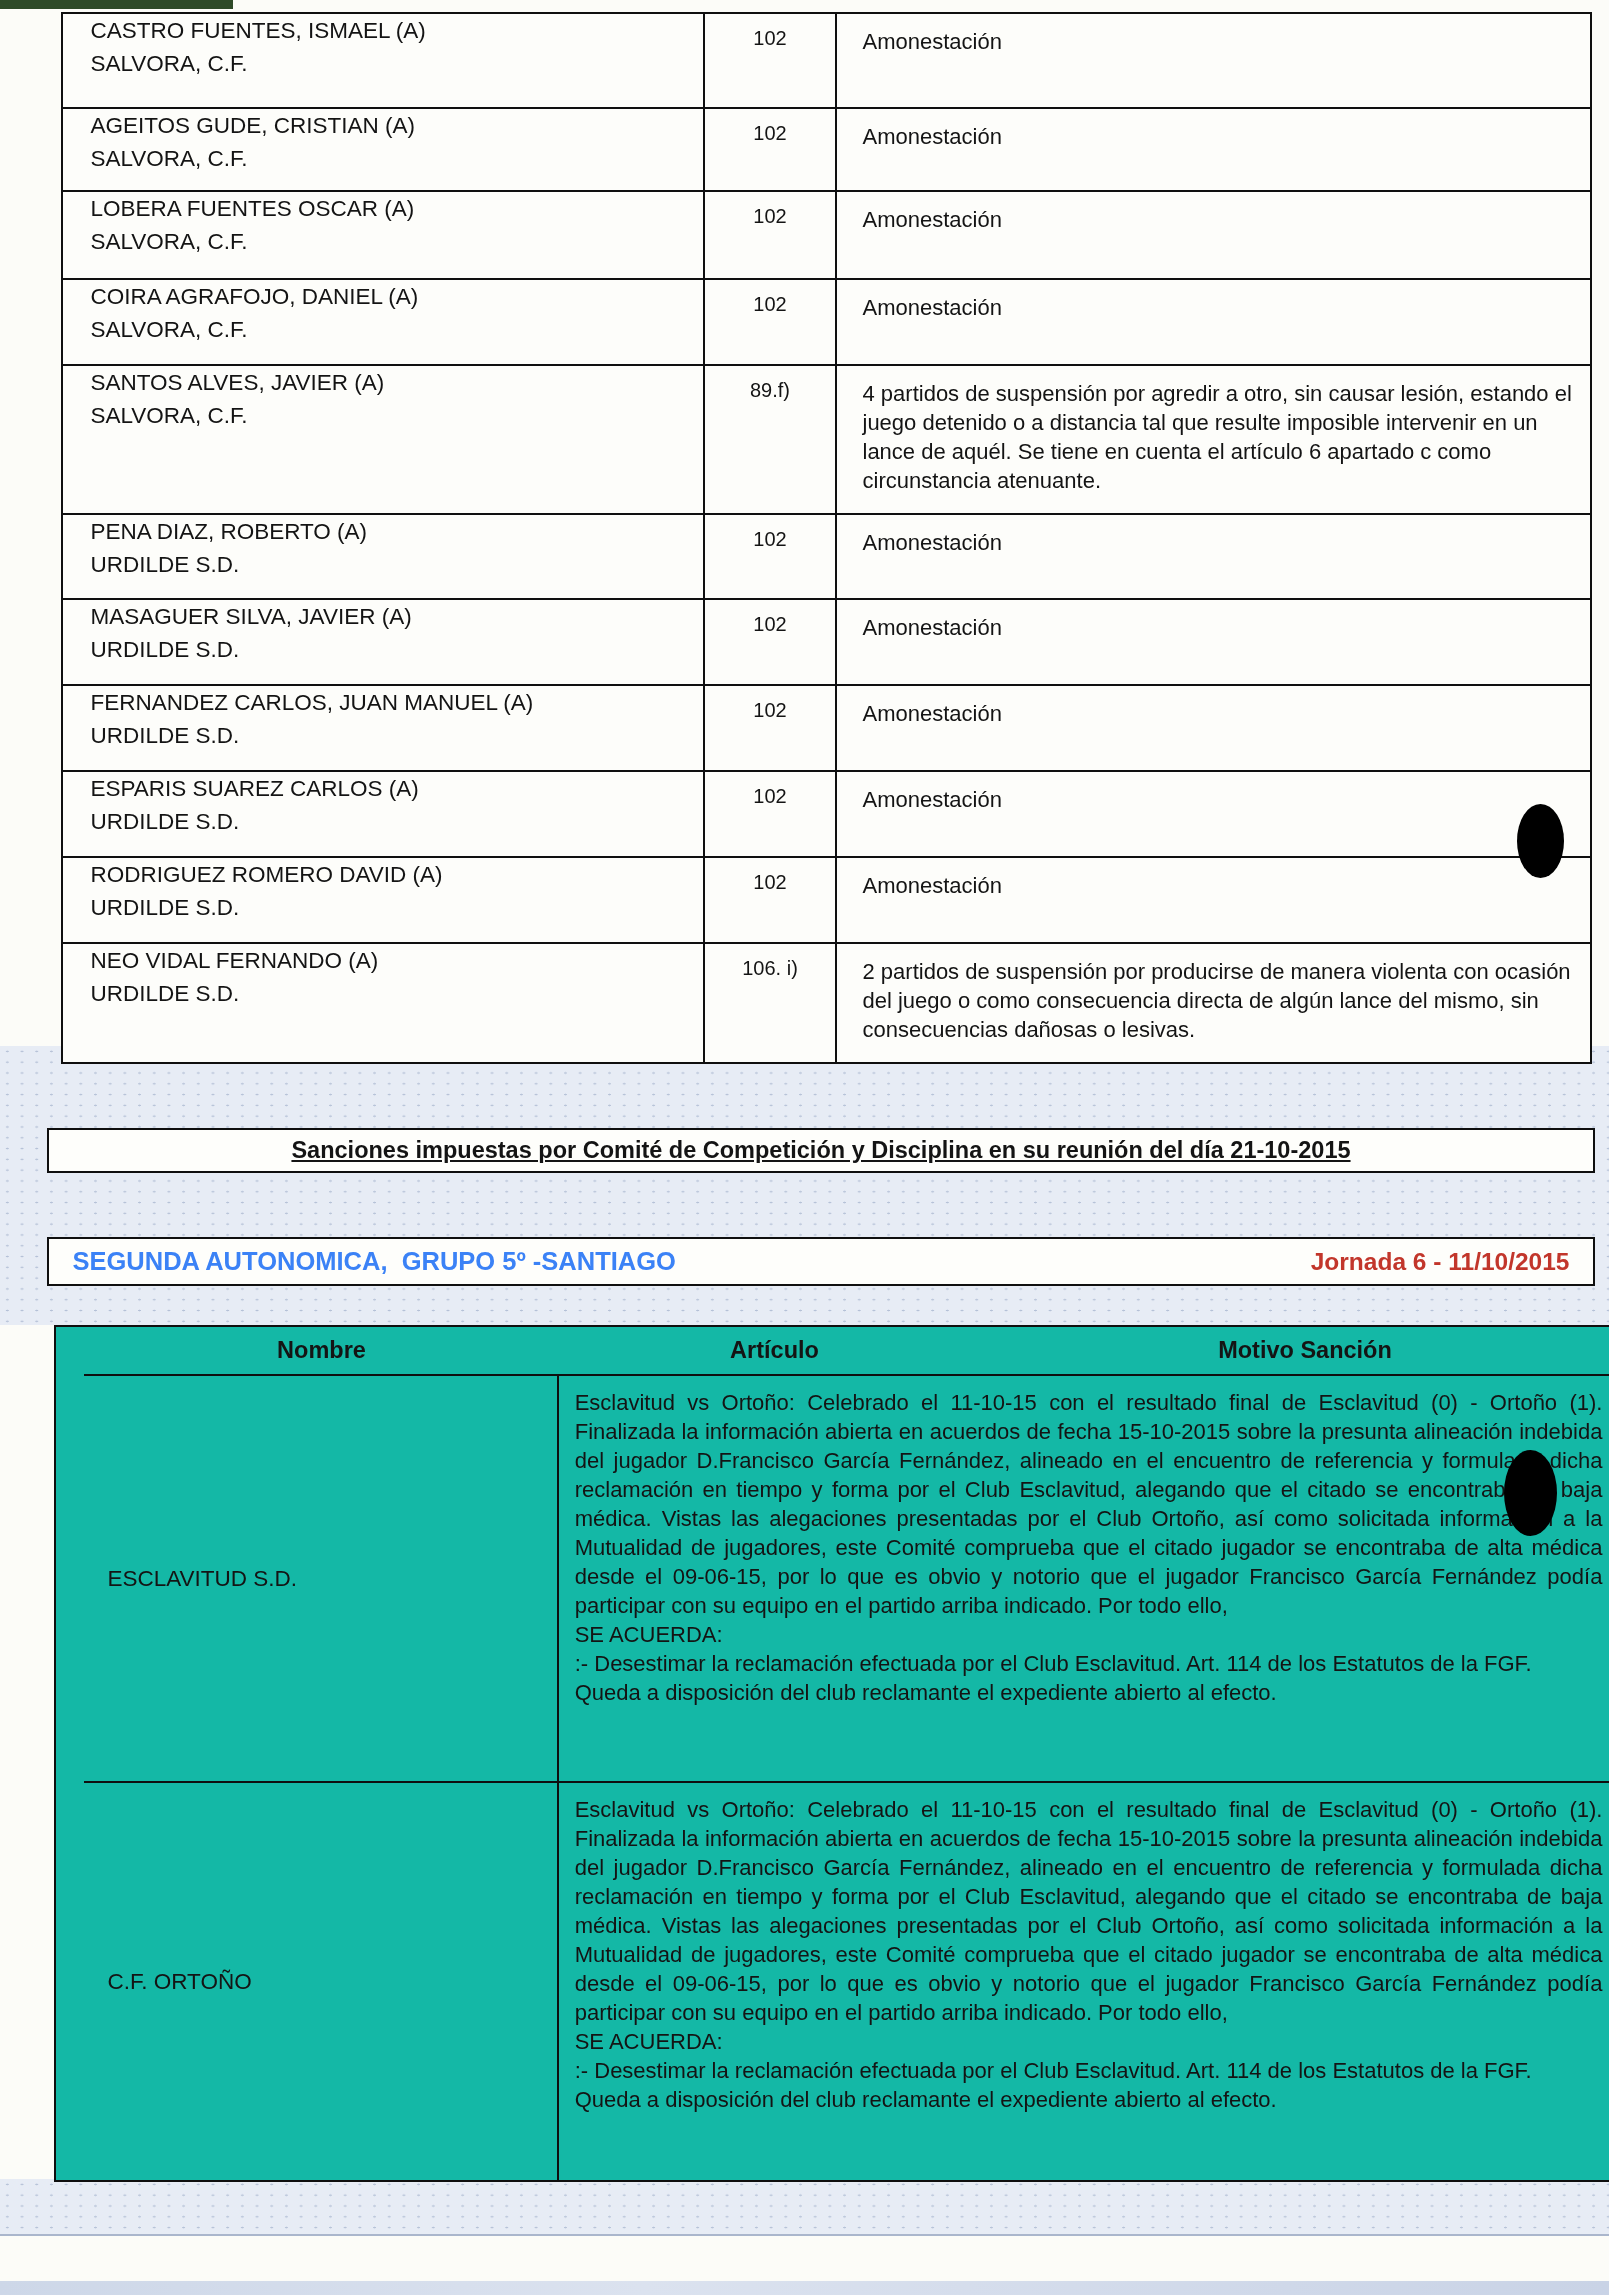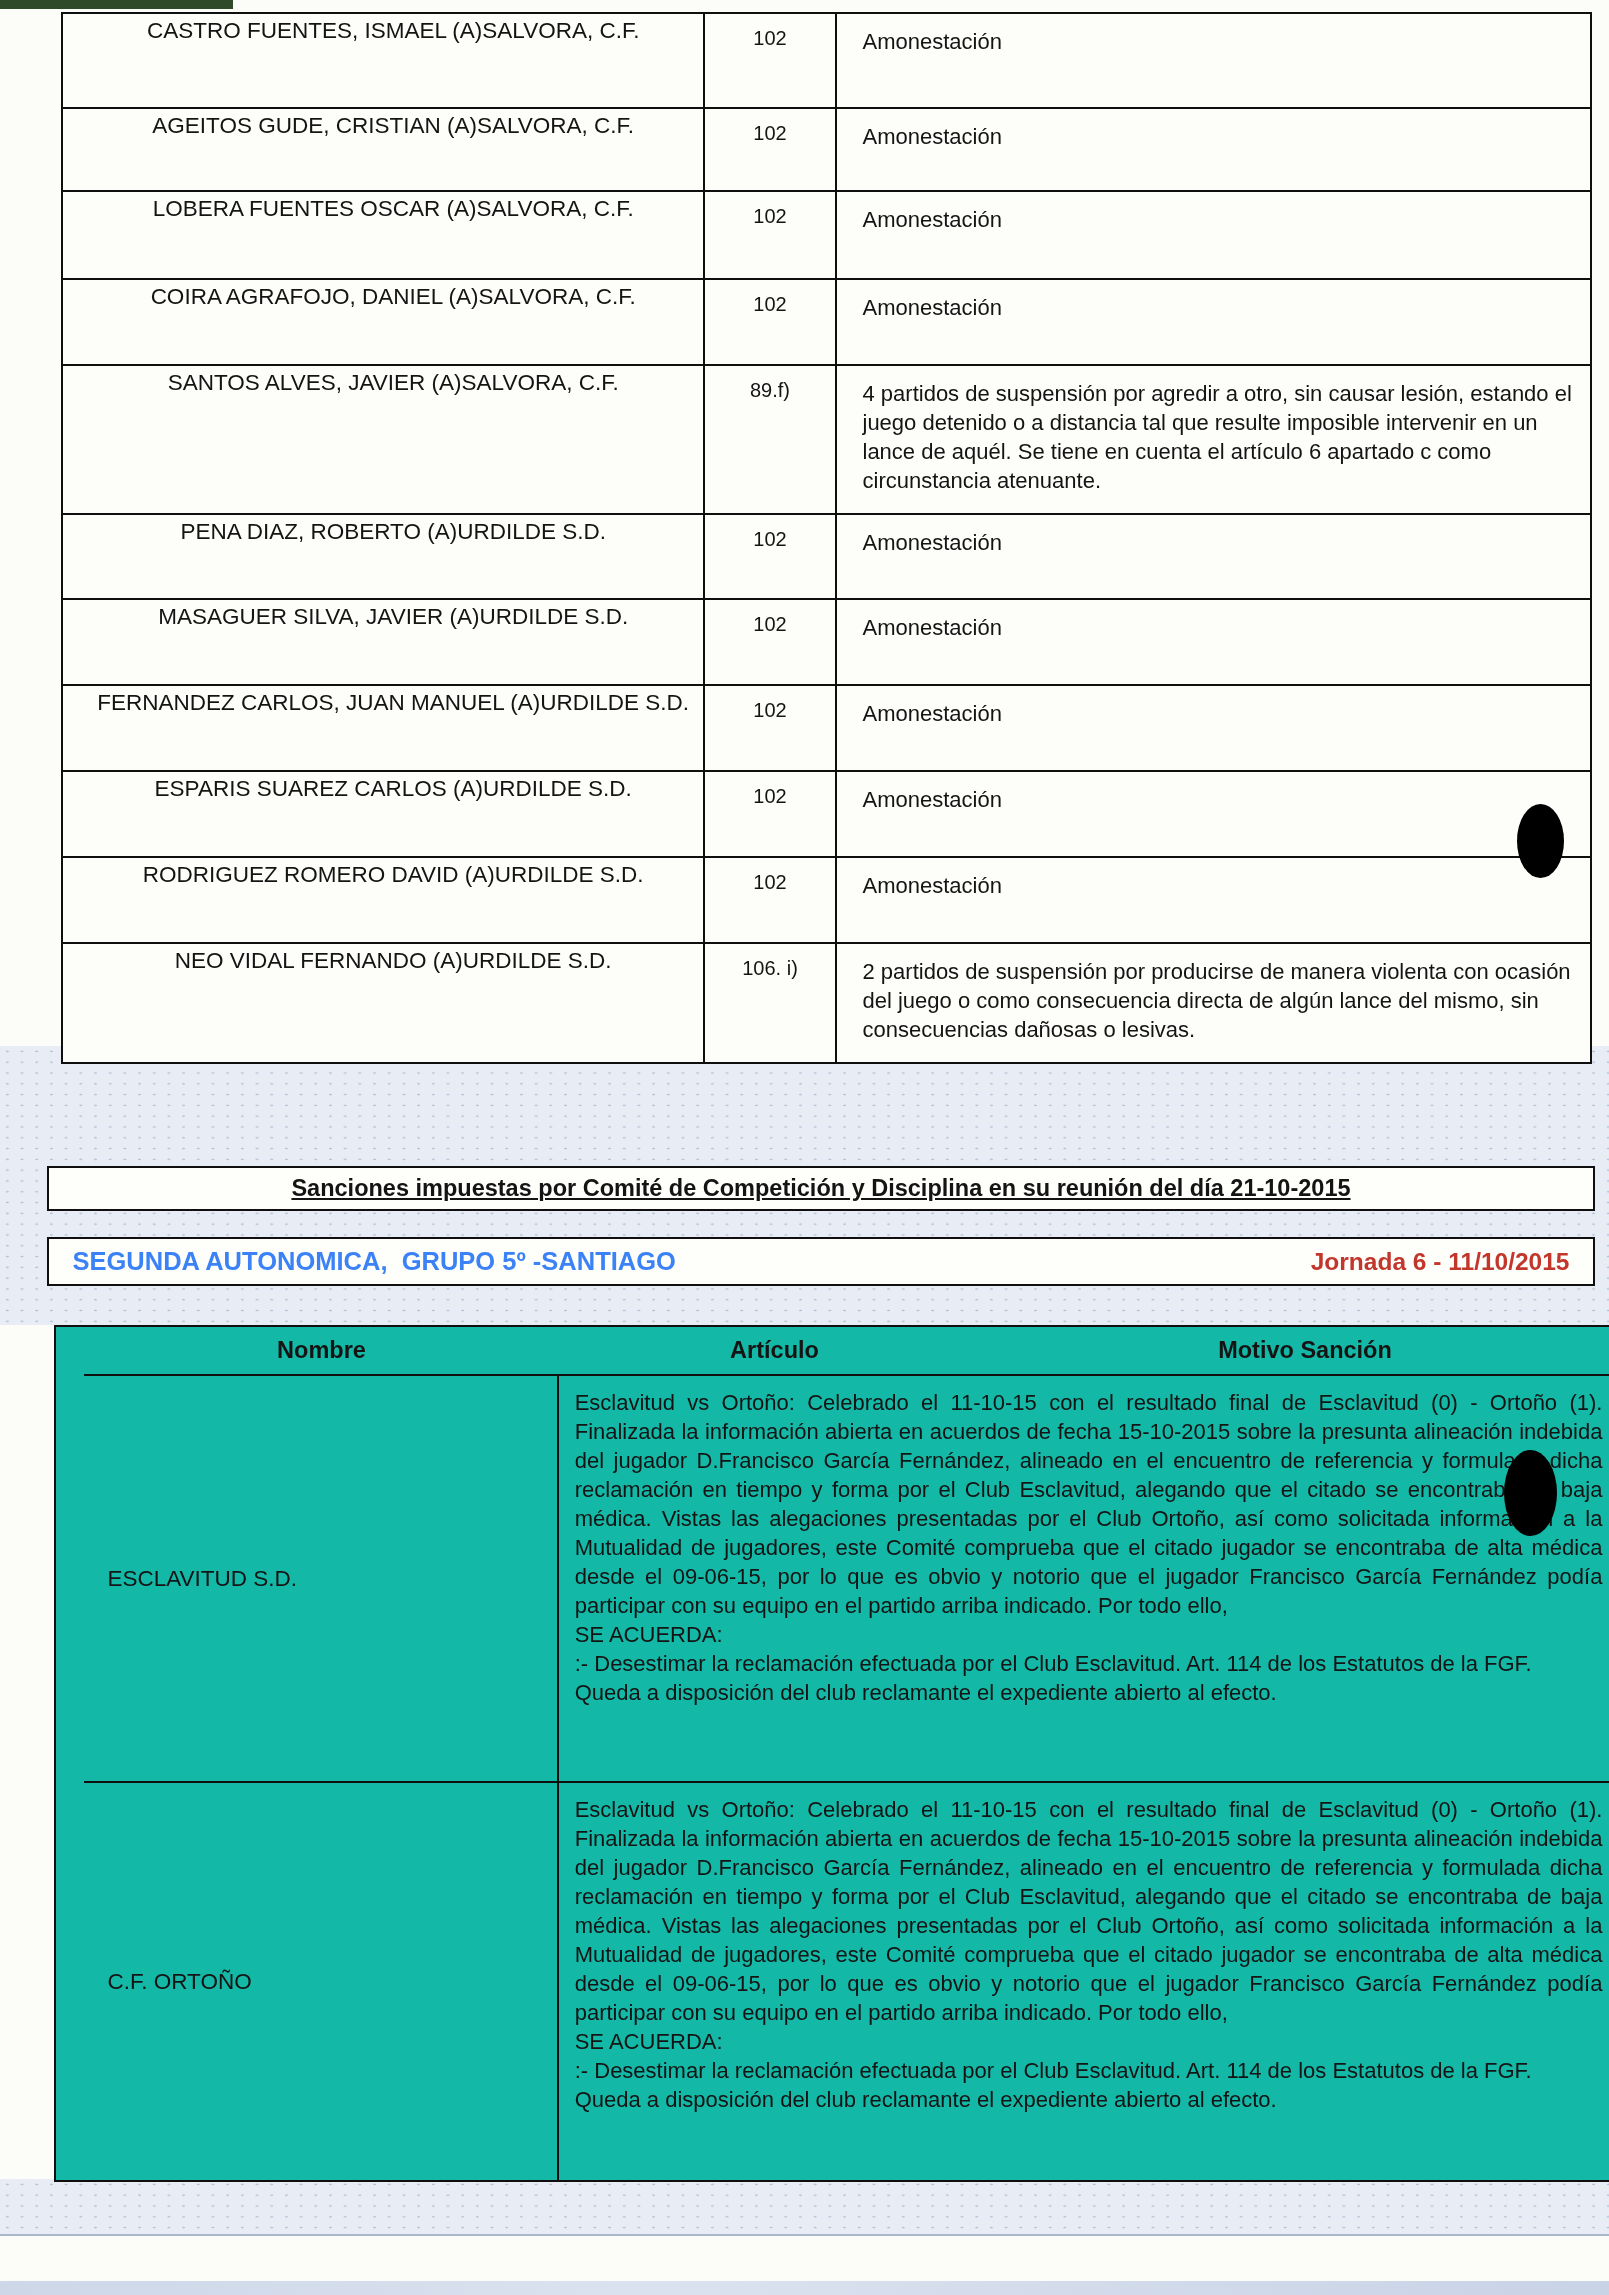--- a/index.html
+++ b/index.html
@@ -38,40 +38,40 @@
   .t1row:nth-child(4){height:84px;}
   .t1row:nth-child(5){height:147px;}
   .t1row:nth-child(6){height:83px;}
   .t1row:nth-child(7){height:84px;}
   .t1row:nth-child(8){height:84px;}
   .t1row:nth-child(9){height:84px;}
   .t1row:nth-child(10){height:84px;}
   .t1row:nth-child(11){height:118px;}
   .c-name{
     width:640px; box-sizing:border-box; padding-left:27.4px; padding-right:7px;
-    display:flex; flex-direction:row; justify-content:center;
+    display:flex; flex-direction:column; 
     font-size:22.5px; line-height:33px;
   }
   .c-art{
     width:134px; box-sizing:border-box; text-align:center; padding-top:13.7px;
     border-left:2.9px solid #0f0f0f; border-right:2.9px solid #0f0f0f;
     font-size:20px;
   }
   .c-reason{
     flex:1; box-sizing:border-box; padding:13.7px 13.7px 0 25.5px;
     font-size:22px; line-height:29px; text-align:left;
   }
 
   
   .box{
     position:absolute; left:47px; width:1548px; box-sizing:border-box;
     border:2.9px solid #0f0f0f; background:#fefefb; z-index:10;
     display:flex; align-items:center;
   }
-  .box.title-box{top:1166px; height:45px; justify-content:center;}
+  .box.title-box{top:1128px; height:45px; justify-content:center;}
   .title-text{font-size:23.5px; font-weight:bold; text-decoration:underline;}
   .box.comp-box{top:1237px; height:49px; justify-content:space-between; padding:0 23.5px;}
   .comp-label{font-size:25.5px; font-weight:bold; white-space:pre;}
   .jornada-label{font-size:24.5px; font-weight:bold;}
 
   
   .t2{
     position:absolute; left:54px; top:1325px; width:1536px;
     border:2.9px solid #0f0f0f; background:#14b8a6; z-index:5;padding-left:28px;
   }

